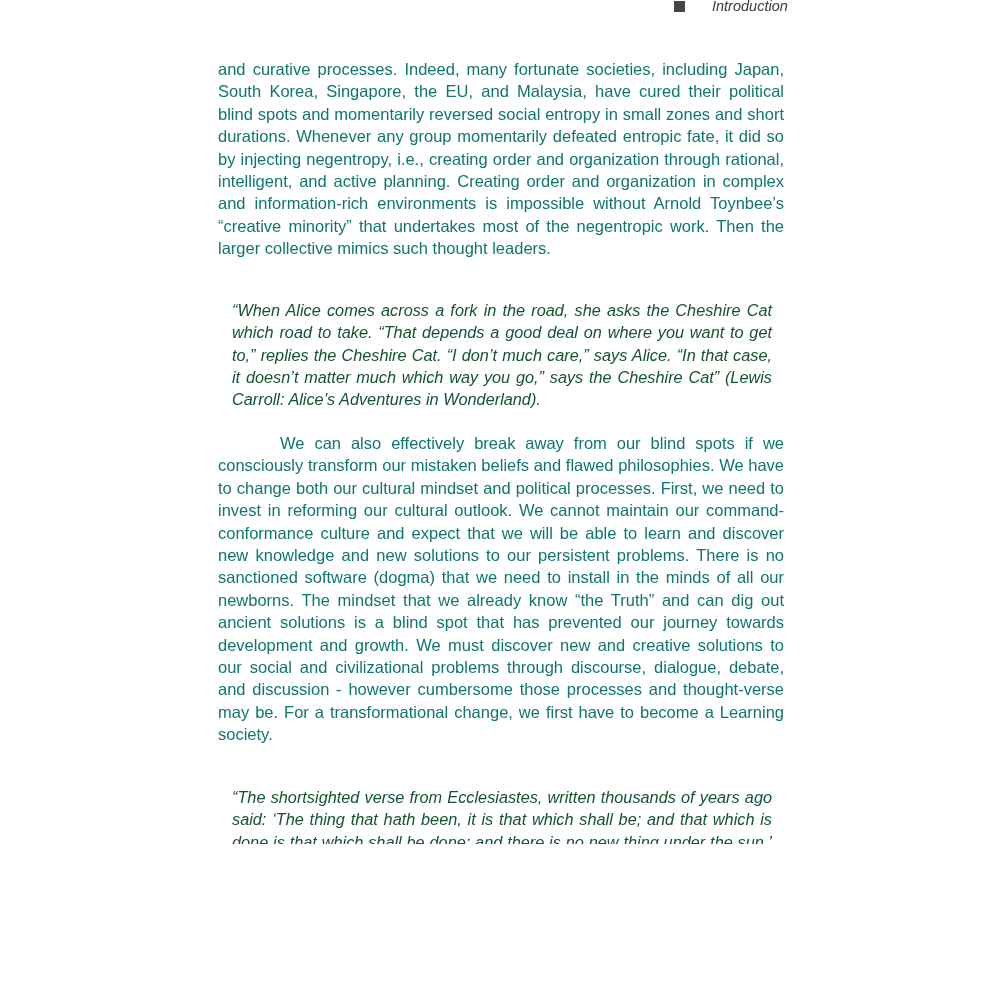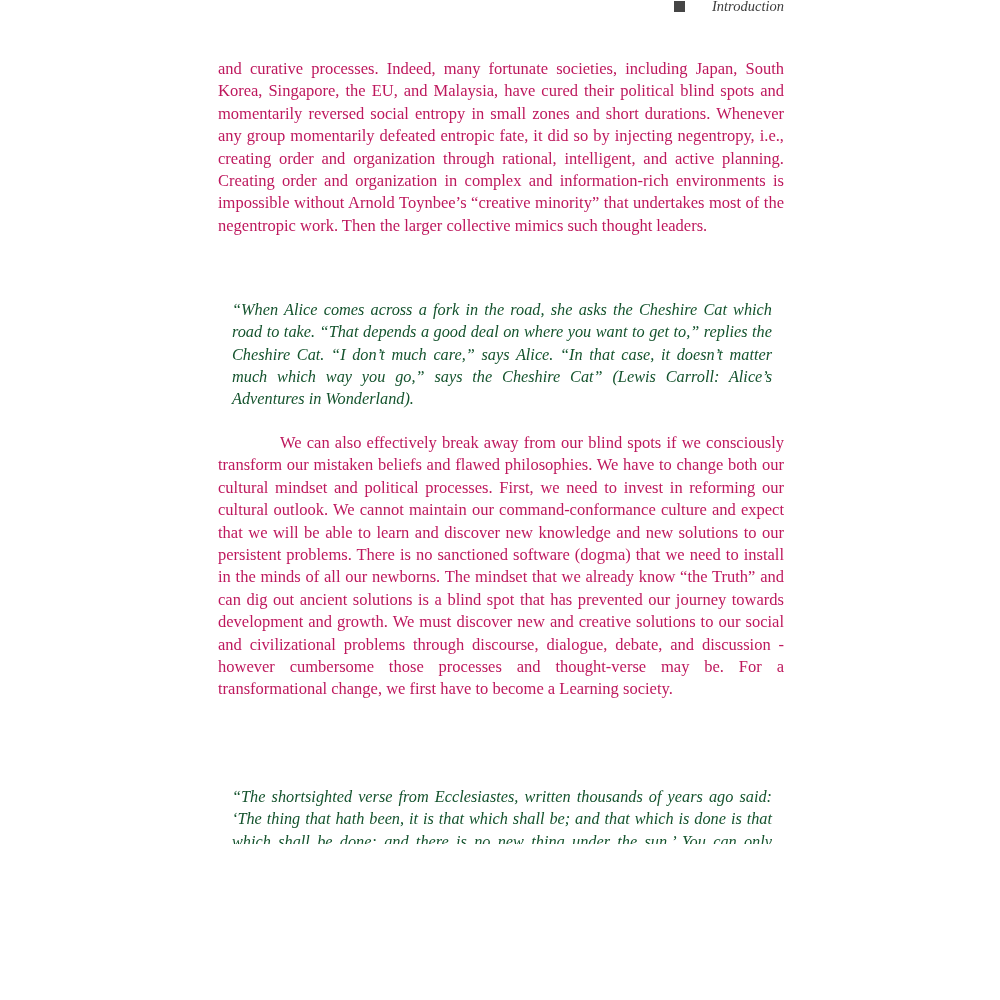--- a/index.html
+++ b/index.html
@@ -5,21 +5,21 @@
   html, body {
     margin: 0;
     padding: 0;
     background: #ffffff;
   }
   .page {
     position: relative;
     width: 1000px;
     height: 844px;
     background: #ffffff;
-    font-family: Liberation Serif, serif;
+    font-family: Liberation Sans, sans-serif;
     color: #363636;
     overflow: hidden;
   }
   .running-head {
     position: absolute;
     top: -2px;
     left: 674px;
     display: flex;
     align-items: center;
   }
@@ -36,21 +36,21 @@
     color: #3c3c3c;
   }
   .para {
     position: absolute;
     left: 218px;
     width: 566px;
     margin: 0;
     font-size: 16.5px;
     line-height: 22.4px;
     text-align: justify;
-    color: #be185d;
+    color: #0f766e;
   }
   .para.indent {
     text-indent: 62px;
   }
   .quote {
     position: absolute;
     left: 232px;
     width: 540px;
     margin: 0;
     font-style: italic;

